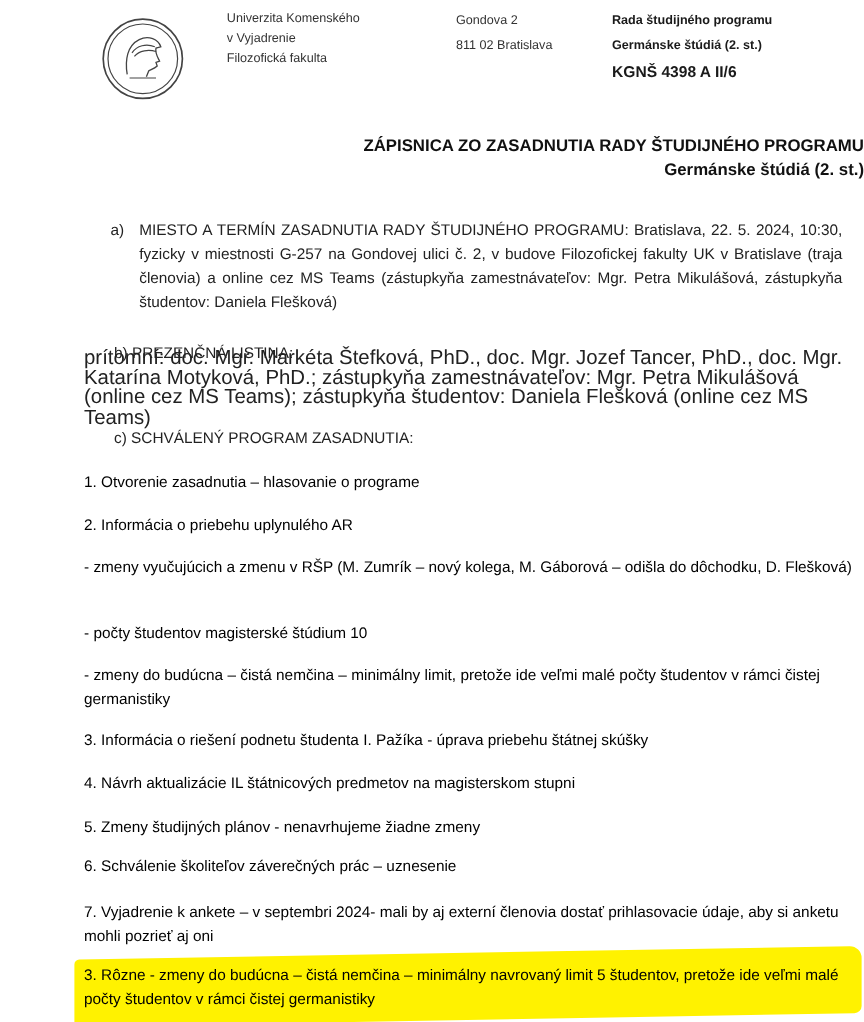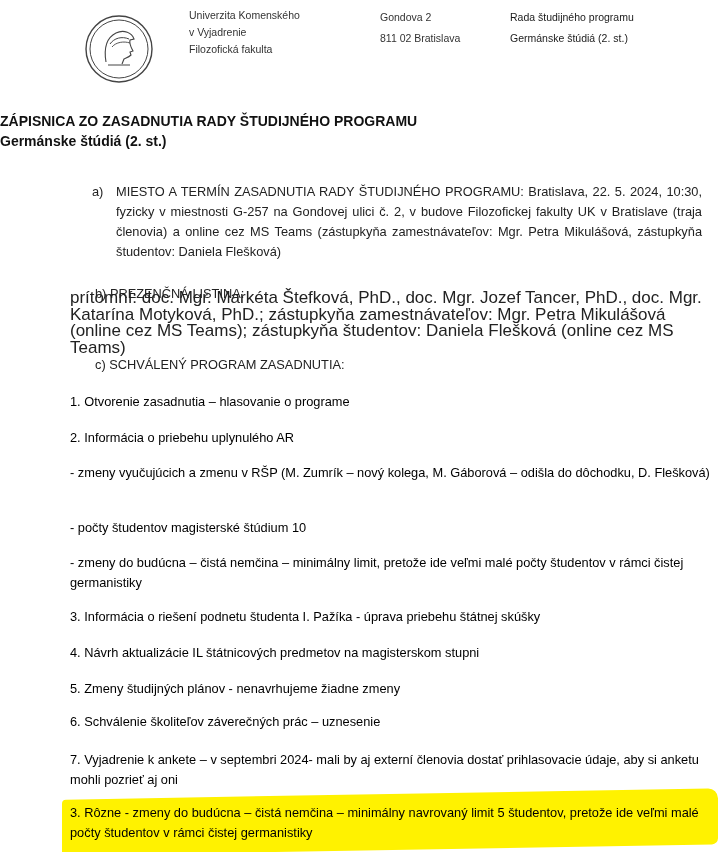--- a/index.html
+++ b/index.html
@@ -4,23 +4,23 @@
   <style>
     html, body { margin: 0; padding: 0; background: #ffffff; }
     body {
       width: 720px; height: 852px; position: relative; overflow: hidden;
       font-family: "Liberation Sans", sans-serif; color: #1a1a1a;
     }
     .logo { position: absolute; left: 84px; top: 14px; width: 70px; height: 70px; }
     .hdr { position: absolute; font-size: 10.5px; line-height: 17px; color: #333; }
     .hdr-uni { left: 170px; top: 7px; margin-left: 19px; }
     .hdr-addr { left: 380px; top: 7px; line-height: 21px; }
-    .hdr-board { left: 510px; top: 7px; font-weight: normal; color: #1a1a1a; line-height: 21px; }
+    .hdr-board { left: 510px; top: 7px; font-weight: bold; color: #1a1a1a; line-height: 21px; }
     .hdr-board .code { font-size: 13px; }
-    .title { position: absolute; left: 0; width: 720px; text-align: left; top: 111px;
+    .title { position: absolute; left: 0; width: 720px; text-align: right; top: 111px;
       font-size: 14px; font-weight: bold; line-height: 20px; color: #111; }
     .p { position: absolute; font-size: 12.8px; line-height: 20px; color: #222; }
     .sec-a { left: 92px; top: 182px; width: 610px; }
     .sec-a .lbl { position: absolute; left: 0; top: 0; }
     .sec-a .txt { margin-left: 24px; text-align: justify; }
     .sec-b-h { left: 95px; top: 284px; }
     .sec-b-t { left: 70px; top: 290px; width: 640px; font-size: 17px; line-height: 16.5px; }
     .sec-c-h { left: 95px; top: 355px; }
     .item { position: absolute; left: 70px; width: 640px; font-size: 12.8px; line-height: 20px;
       font-weight: normal; color: #000000; }
@@ -44,20 +44,21 @@
   <div>v Vyjadrenie</div>
   <div>Filozofická fakulta</div>
 </div>
 <div class="hdr hdr-addr">
   <div>Gondova 2</div>
   <div>811 02  Bratislava</div>
 </div>
 <div class="hdr hdr-board">
   <div>Rada študijného programu</div>
   <div>Germánske štúdiá (2. st.)</div>
+  <div class="code">KGNŠ 4398 A II/6</div>
 </div>
 
 <div class="title">
   <div>ZÁPISNICA ZO ZASADNUTIA RADY ŠTUDIJNÉHO PROGRAMU</div>
   <div>Germánske štúdiá (2. st.)</div>
 </div>
 
 <div class="p sec-a">
   <span class="lbl">a)</span>
   <div class="txt">MIESTO A TERMÍN ZASADNUTIA RADY ŠTUDIJNÉHO PROGRAMU: Bratislava, 22. 5. 2024, 10:30, fyzicky v miestnosti G-257 na Gondovej ulici č. 2, v budove Filozofickej fakulty UK v Bratislave (traja členovia) a online cez MS Teams (zástupkyňa zamestnávateľov: Mgr. Petra Mikulášová, zástupkyňa študentov: Daniela Flešková)</div>

